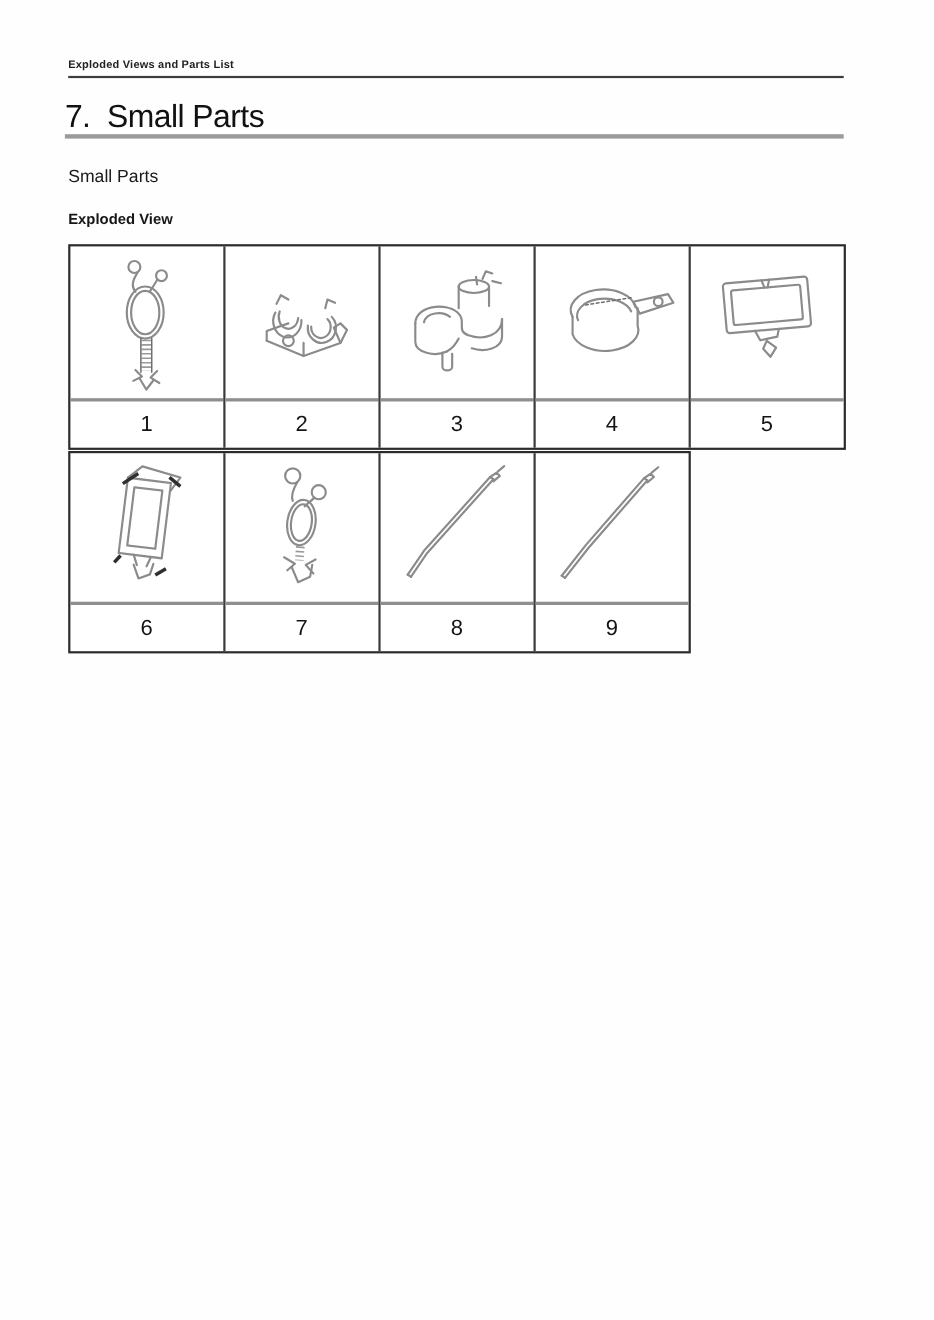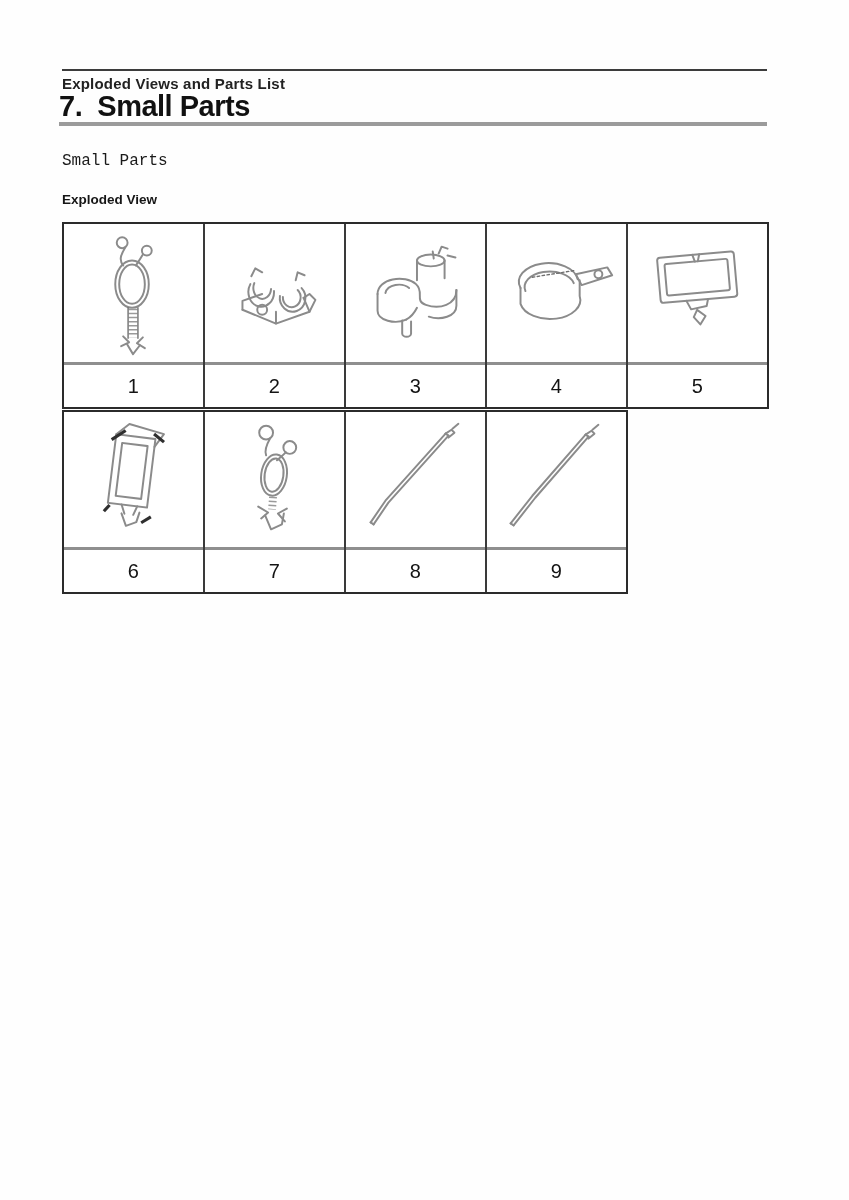--- a/index.html
+++ b/index.html
@@ -4,38 +4,38 @@
 <style>
   html,body { margin:0; padding:0; background:#ffffff; }
   .page {
     position:relative; width:849px; height:1200px;
     background:#fefefe; overflow:hidden;
     font-family:"Liberation Sans", sans-serif;
     color:#1c1c1c;
   }
   .running-header {
     position:absolute; left:62px; top:54px;
-    font-size:15px; font-weight:bold; letter-spacing:.2px; color:#222;margin-top:21px;
+    font-size:10px; font-weight:bold; letter-spacing:.2px; color:#222;
   }
   .header-rule {
     position:absolute; left:62px; top:69px; width:705px; height:2px;
     background:#3c3c3c;
   }
   .chapter-title {
     position:absolute; left:59px; top:90px;
-    font-size:29px; font-weight:bold; color:#111;
+    font-size:29px; font-weight:normal; color:#111;
     white-space:pre-wrap; letter-spacing:-0.5px;
   }
   .title-rule {
     position:absolute; left:59px; top:122px; width:708px; height:4px;
     background:#9b9b9b;
   }
   .subtitle {
     position:absolute; left:62px; top:152px;
-    font-family:Liberation Mono, monospace; font-size:16px; color:#1a1a1a;
+    font-family:Liberation Sans, sans-serif; font-size:16px; color:#1a1a1a;
   }
   .section-label {
     position:absolute; left:62px; top:192px;
     font-size:13.5px; font-weight:bold; color:#161616;text-align:right;
   }
   .ptable {
     position:absolute; display:flex;
     border:2px solid #2b2b2b; background:#fff; box-sizing:border-box;
   }
   .ptable-1 { left:62px; top:222px; width:707px; height:187px; }

